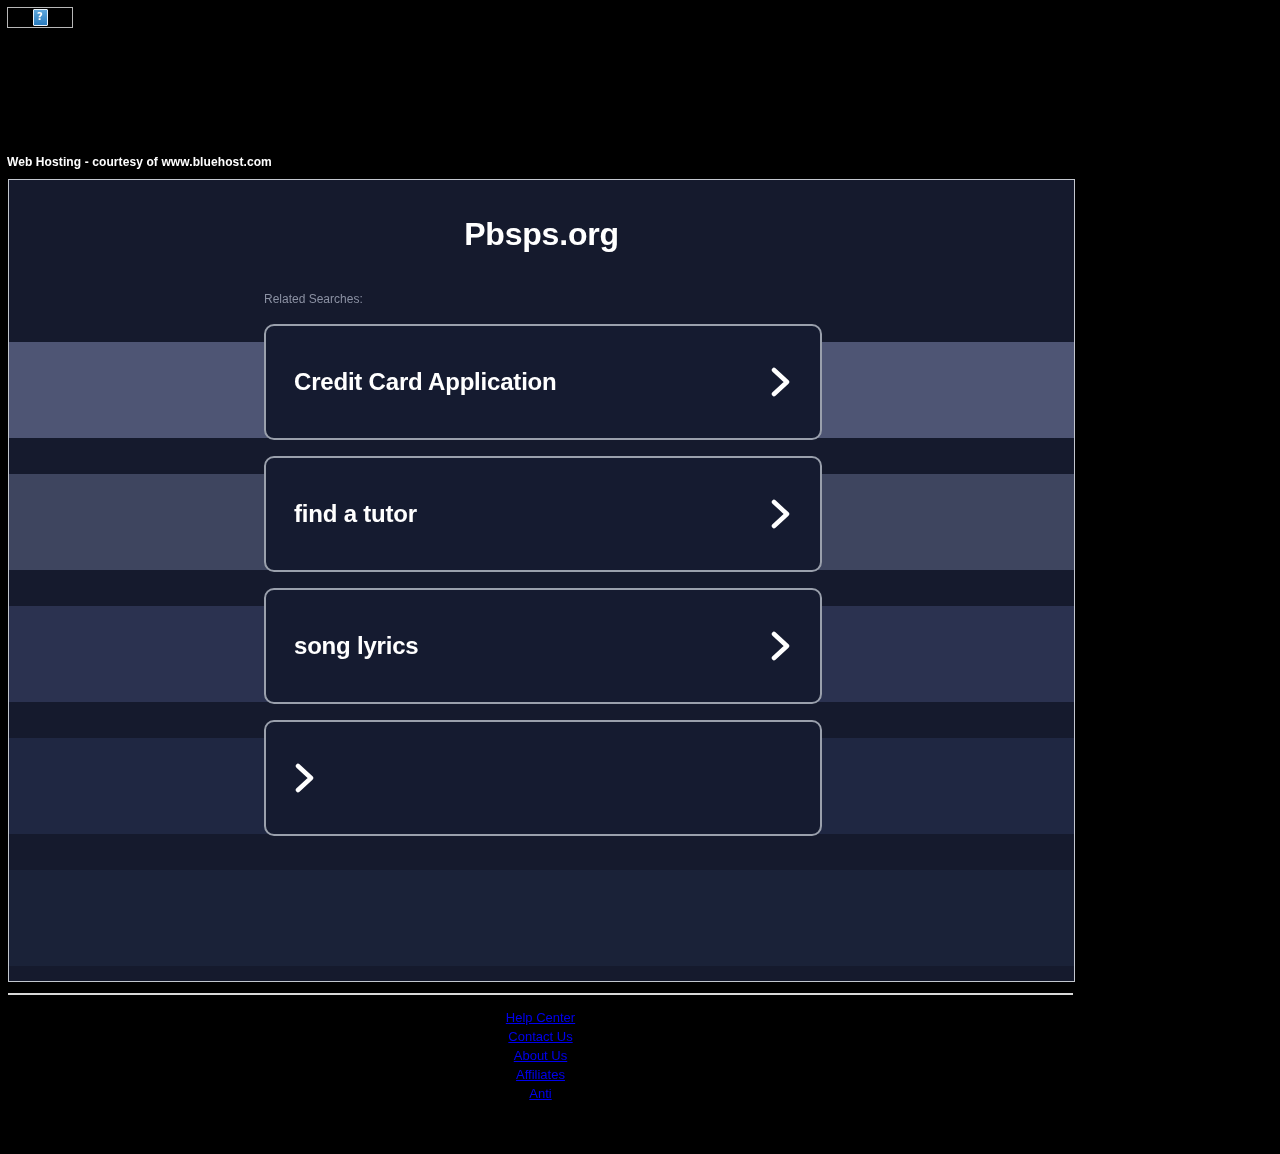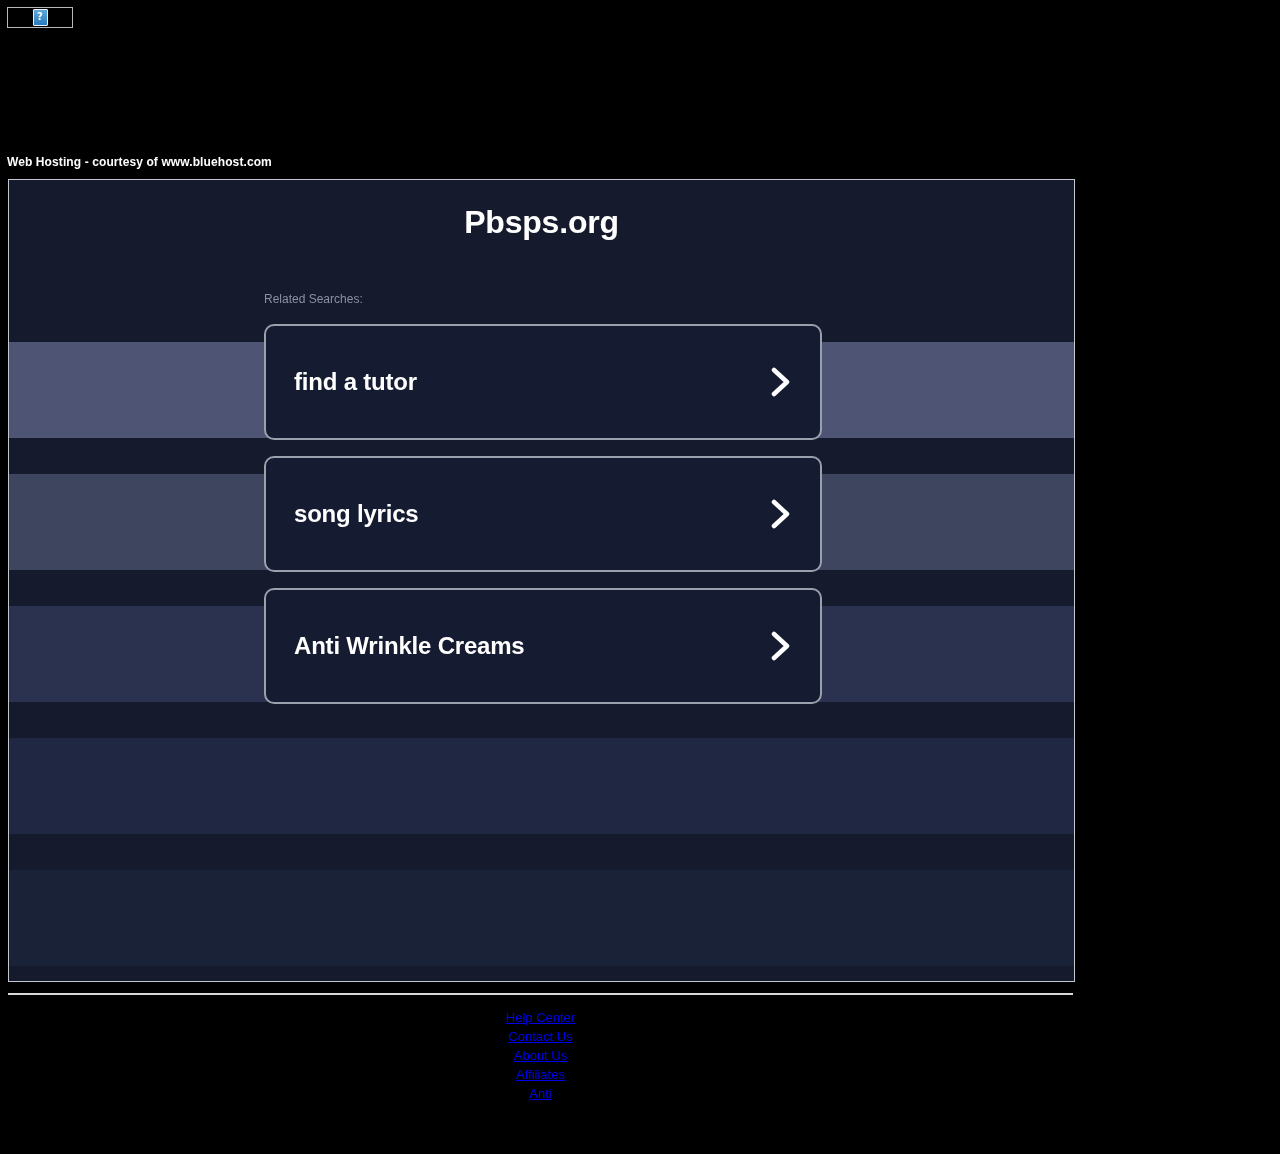--- a/index.html
+++ b/index.html
@@ -95,21 +95,21 @@
   .frame-inner {
     position: relative;
     z-index: 2;
     width: 100%;
     height: 100%;
   }
 
   .site-title {
     text-align: center;
     margin: 0;
-    padding-top: 24px;
+    padding-top: 36px;
     font-size: 32px;
     font-weight: bold;
     color: #ffffff;
     letter-spacing: -0.2px;
     font-family: "Liberation Sans", sans-serif;
   }
 
   .related-label {
     position: absolute;
     left: 255px;
@@ -203,20 +203,28 @@
     <div class="band b5"></div>
   </div>
 
   <div class="frame-inner">
     <h1 class="site-title">Pbsps.org</h1>
 
     <div class="related-label">Related Searches:</div>
 
     <ul class="card-list">
 
+      <li class="card">
+        <span class="card-label">Credit Card Application</span>
+        <span class="chevron">
+          <svg width="22" height="30" viewBox="0 0 22 30" xmlns="http://www.w3.org/2000/svg">
+            <path d="M4 3 L17 15 L4 27" fill="none" stroke="#ffffff" stroke-width="4.5" stroke-linecap="round" stroke-linejoin="round"></path>
+          </svg>
+        </span>
+      </li>
 
       <li class="card">
         <span class="card-label">find a tutor</span>
         <span class="chevron">
           <svg width="22" height="30" viewBox="0 0 22 30" xmlns="http://www.w3.org/2000/svg">
             <path d="M4 3 L17 15 L4 27" fill="none" stroke="#ffffff" stroke-width="4.5" stroke-linecap="round" stroke-linejoin="round"></path>
           </svg>
         </span>
       </li>
 
@@ -224,21 +232,20 @@
         <span class="card-label">song lyrics</span>
         <span class="chevron">
           <svg width="22" height="30" viewBox="0 0 22 30" xmlns="http://www.w3.org/2000/svg">
             <path d="M4 3 L17 15 L4 27" fill="none" stroke="#ffffff" stroke-width="4.5" stroke-linecap="round" stroke-linejoin="round"></path>
           </svg>
         </span>
       </li>
 
 
       <li class="card">
-        <span class="card-label">Anti Wrinkle Creams</span>
         <span class="chevron">
           <svg width="22" height="30" viewBox="0 0 22 30" xmlns="http://www.w3.org/2000/svg">
             <path d="M4 3 L17 15 L4 27" fill="none" stroke="#ffffff" stroke-width="4.5" stroke-linecap="round" stroke-linejoin="round"></path>
           </svg>
         </span>
       </li>
 
     </ul>
   </div>
 </div>

